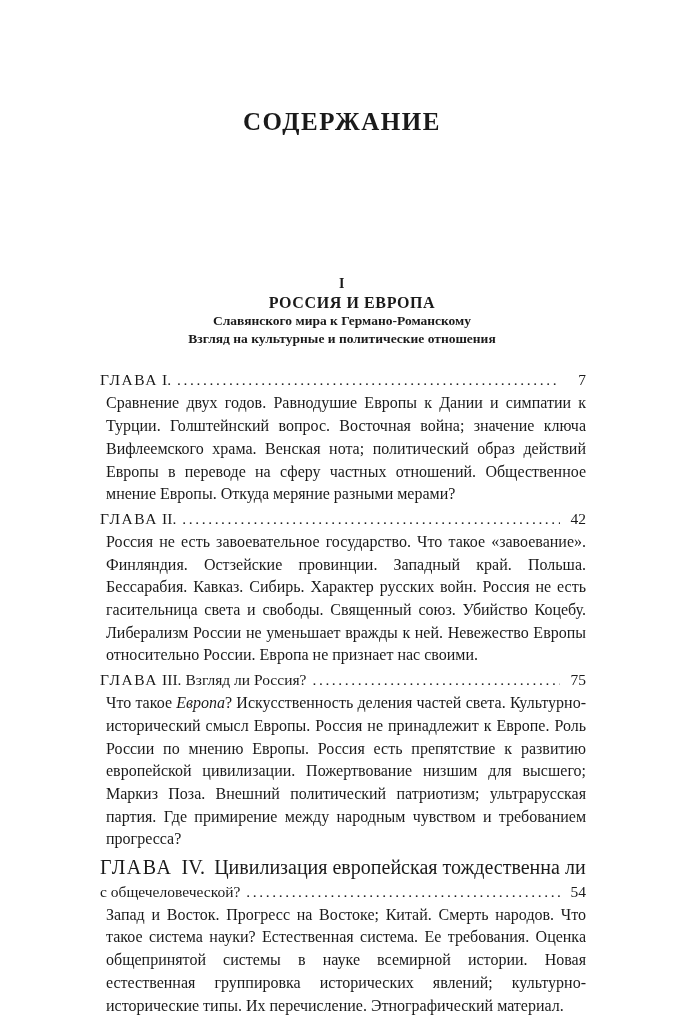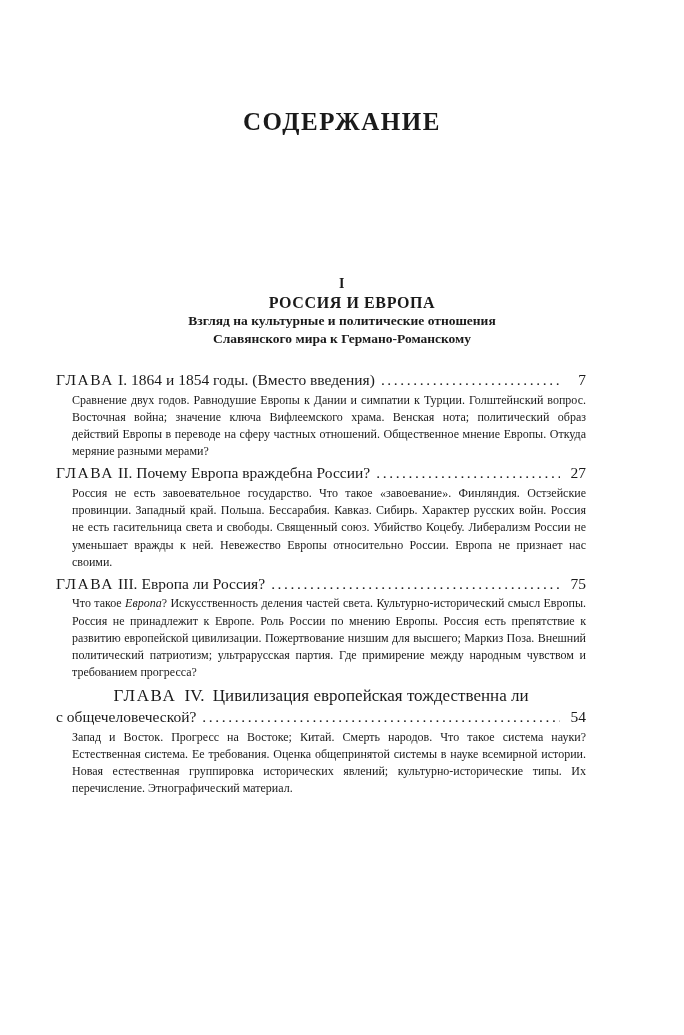--- a/index.html
+++ b/index.html
@@ -46,38 +46,37 @@
     letter-spacing: 0.6px;
     padding-left: 20px;
   }
   .part-subtitle {
     font-size: 13.5px;
     font-weight: bold;
     line-height: 1.35;
   }
   .toc {
     margin-top: 22px;
-    padding-left: 56px;
+    padding-left: 100px;
     padding-right: 98px;
     font-family: Liberation Serif, serif;
   }
   .entry {
     margin-bottom: 3px;
   }
   .entry-head {
     display: flex;
     align-items: baseline;
     font-size: 15.5px;
     line-height: 1.35;
     white-space: nowrap;
   }
   .entry-head-wrap {
-    font-size: 17px;
+    font-size: 20px;
     line-height: 1.38;
-    text-align: center;
   }
   .chap-label {
     letter-spacing: 1.6px;
   }
   .entry-title {
     padding-left: 4px;
   }
   .leader {
     flex: 1 1 auto;
     overflow: hidden;
@@ -97,74 +96,72 @@
     min-width: 22px;
   }
   .entry-line2 {
     display: flex;
     align-items: flex-start;
     font-size: 15.5px;
     line-height: 1.35;
     white-space: nowrap;
   }
   .entry-desc {
-    font-size: 12px;
+    font-size: 16px;
     line-height: 1.42;
     text-align: justify;
     margin-top: 1px;
-    margin-left: 16px;
+    margin-left: 6px;
     hyphens: manual;
   }
   .entry-desc em {
     font-style: italic;
   }
 </style>
 </head>
 <body>
 
 <div class="page">
 
   <div class="page-title">СОДЕРЖАНИЕ</div>
 
   <div class="part">
     <div class="part-number">I</div>
     <div class="part-title">РОССИЯ И ЕВРОПА</div>
+    <div class="part-subtitle">Славянского мира к Германо-Романскому</div>
     <div class="part-subtitle">Взгляд на культурные и политические отношения</div>
-    <div class="part-subtitle">Славянского мира к Германо-Романскому</div>
   </div>
 
   <div class="toc">
 
     <div class="entry">
       <div class="entry-head">
         <span class="chap-label">ГЛАВА</span>
         <span class="entry-title">I.</span>
-        <span class="entry-title">1864 и 1854 годы. (Вместо введения)</span>
         <span class="leader"></span>
         <span class="page-num">7</span>
       </div>
       <div class="entry-desc">Сравнение двух годов. Равнодушие Европы к Дании и симпатии к Турции. Голштейнский вопрос. Восточная война; значение ключа Вифлеемского храма. Венская нота; политический образ действий Европы в переводе на сферу частных отношений. Общественное мнение Европы. Откуда меряние разными мерами?</div>
     </div>
 
     <div class="entry">
       <div class="entry-head">
         <span class="chap-label">ГЛАВА</span>
         <span class="entry-title">II.</span>
-        <span class="entry-title">Почему Европа враждебна России?</span>
         <span class="leader"></span>
-        <span class="page-num">27</span>
+        <span class="page-num">42</span>
       </div>
       <div class="entry-desc">Россия не есть завоевательное государство. Что такое «завоевание». Финляндия. Остзейские провинции. Западный край. Польша. Бессарабия. Кавказ. Сибирь. Характер русских войн. Россия не есть гасительница света и свободы. Священный союз. Убийство Коцебу. Либерализм России не уменьшает вражды к ней. Невежество Европы относительно России. Европа не признает нас своими.</div>
     </div>
 
     <div class="entry">
       <div class="entry-head">
         <span class="chap-label">ГЛАВА</span>
         <span class="entry-title">III.</span>
-        <span class="entry-title">Европа ли Россия?</span>
+        <span class="entry-title">Взгляд ли Россия?</span>
         <span class="leader"></span>
         <span class="page-num">75</span>
       </div>
       <div class="entry-desc" id="desc-3"><span>Что такое </span><em>Европа</em><span>? Искусственность деления частей света. Культурно-исторический смысл Европы. Россия не принадлежит к Европе. Роль России по мнению Европы. Россия есть препятствие к развитию европейской цивилизации. Пожертвование низшим для высшего; Маркиз Поза. Внешний политический патриотизм; ультрарусская партия. Где примирение между народным чувством и требованием прогресса?</span></div>
     </div>
 
     <div class="entry">
       <div class="entry-head-wrap">
         <span class="chap-label">ГЛАВА</span>
         <span class="entry-title">IV.</span>

